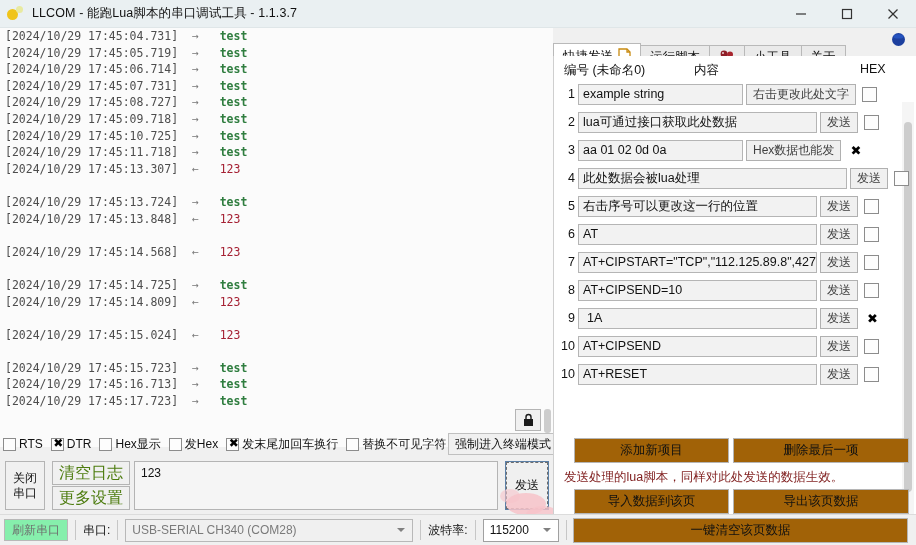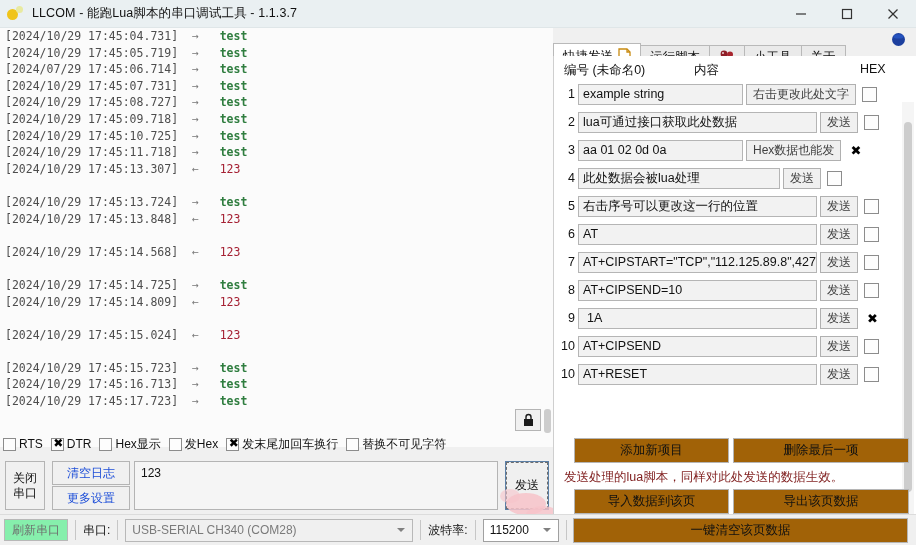--- a/index.html
+++ b/index.html
@@ -98,21 +98,21 @@
   #closeport-btn {
     position: absolute; left: 5px; top: 461px; width: 40px; height: 49px;
     border: 1px solid #b4b4b4; background: #f0f0f0;
     display: flex; flex-direction: column; align-items: center; justify-content: center;
     font-size: 12px; color: #111; line-height: 15px;
   }
   #clearlog-btn, #moresettings-btn {
     position: absolute; left: 52px; width: 78px; height: 24px;
     border: 1px solid #b4b4b4; background: #f0f0f0;
     display: flex; align-items: center; justify-content: center;
-    font-size: 12px; color: #1d4ed8;
+    font-size: 16px; color: #4d7c0f;
   }
   #clearlog-btn { top: 461px; }
   #moresettings-btn { top: 486px; }
   #sendbox {
     position: absolute; left: 134px; top: 461px; width: 364px; height: 49px;
     border: 1px solid #b4b4b4; background: #f5f5f5;
     font-size: 12px; color: #111; padding: 4px 6px;
     font-family: "Liberation Sans", sans-serif;
   }
   #send-btn {
@@ -277,21 +277,21 @@
             <line x1="1.5" y1="1.5" x2="10.5" y2="10.5" stroke="#333" stroke-width="1.2"></line>
             <line x1="10.5" y1="1.5" x2="1.5" y2="10.5" stroke="#333" stroke-width="1.2"></line>
           </svg>
       </div>
     </div>
   </div>
 
   <div id="logpane">
       <div class="logline"><span class="ts">[2024/10/29 17:45:04.731]</span>  <span class="arrow">→</span>   <span class="tx">test</span></div>
       <div class="logline"><span class="ts">[2024/10/29 17:45:05.719]</span>  <span class="arrow">→</span>   <span class="tx">test</span></div>
-      <div class="logline"><span class="ts">[2024/07/29 17:45:06.714]</span>  <span class="arrow">→</span>   <span class="tx">test</span></div>
+      <div class="logline"><span class="ts">[2024/10/29 17:45:06.714]</span>  <span class="arrow">→</span>   <span class="tx">test</span></div>
       <div class="logline"><span class="ts">[2024/10/29 17:45:07.731]</span>  <span class="arrow">→</span>   <span class="tx">test</span></div>
       <div class="logline"><span class="ts">[2024/10/29 17:45:08.727]</span>  <span class="arrow">→</span>   <span class="tx">test</span></div>
       <div class="logline"><span class="ts">[2024/10/29 17:45:09.718]</span>  <span class="arrow">→</span>   <span class="tx">test</span></div>
       <div class="logline"><span class="ts">[2024/10/29 17:45:10.725]</span>  <span class="arrow">→</span>   <span class="tx">test</span></div>
       <div class="logline"><span class="ts">[2024/10/29 17:45:11.718]</span>  <span class="arrow">→</span>   <span class="tx">test</span></div>
       <div class="logline"><span class="ts">[2024/10/29 17:45:13.307]</span>  <span class="arrow">←</span>   <span class="rx">123</span></div>
       <div class="logline blank">&nbsp;</div>
       <div class="logline"><span class="ts">[2024/10/29 17:45:13.724]</span>  <span class="arrow">→</span>   <span class="tx">test</span></div>
       <div class="logline"><span class="ts">[2024/10/29 17:45:13.848]</span>  <span class="arrow">←</span>   <span class="rx">123</span></div>
       <div class="logline blank">&nbsp;</div>
@@ -334,20 +334,21 @@
     </div>
     <div class="cbwrap">
       <span class="cbox checked"></span>
       <span>发末尾加回车换行</span>
     </div>
     <div class="cbwrap">
       <span class="cbox"></span>
       <span>替换不可见字符</span>
     </div>
   </div>
+  <div id="term-mode-btn">强制进入终端模式</div>
 
   <div id="closeport-btn">
     <span>关闭</span>
     <span>串口</span>
   </div>
   <div id="clearlog-btn">清空日志</div>
   <div id="moresettings-btn">更多设置</div>
   <div id="sendbox">123</div>
   <div id="send-btn">
     <div class="inner">发送</div>
@@ -447,21 +448,21 @@
             <span class="hexcb"></span>
           </div>
           <div class="row" style="top: 82px;">
             <span class="num">3</span>
             <span class="field" style="width: 165px;">aa 01 02 0d 0a</span>
             <span class="sendbtn">Hex数据也能发</span>
             <span class="hexcb checked"></span>
           </div>
           <div class="row" style="top: 110px;">
             <span class="num">4</span>
-            <span class="field" style="width: 202px;">此处数据会被lua处理</span>
+            <span class="field" style="width: 269px;">此处数据会被lua处理</span>
             <span class="sendbtn">发送</span>
             <span class="hexcb"></span>
           </div>
           <div class="row" style="top: 138px;">
             <span class="num">5</span>
             <span class="field" style="width: 239px;">右击序号可以更改这一行的位置</span>
             <span class="sendbtn">发送</span>
             <span class="hexcb"></span>
           </div>
           <div class="row" style="top: 166px;">

